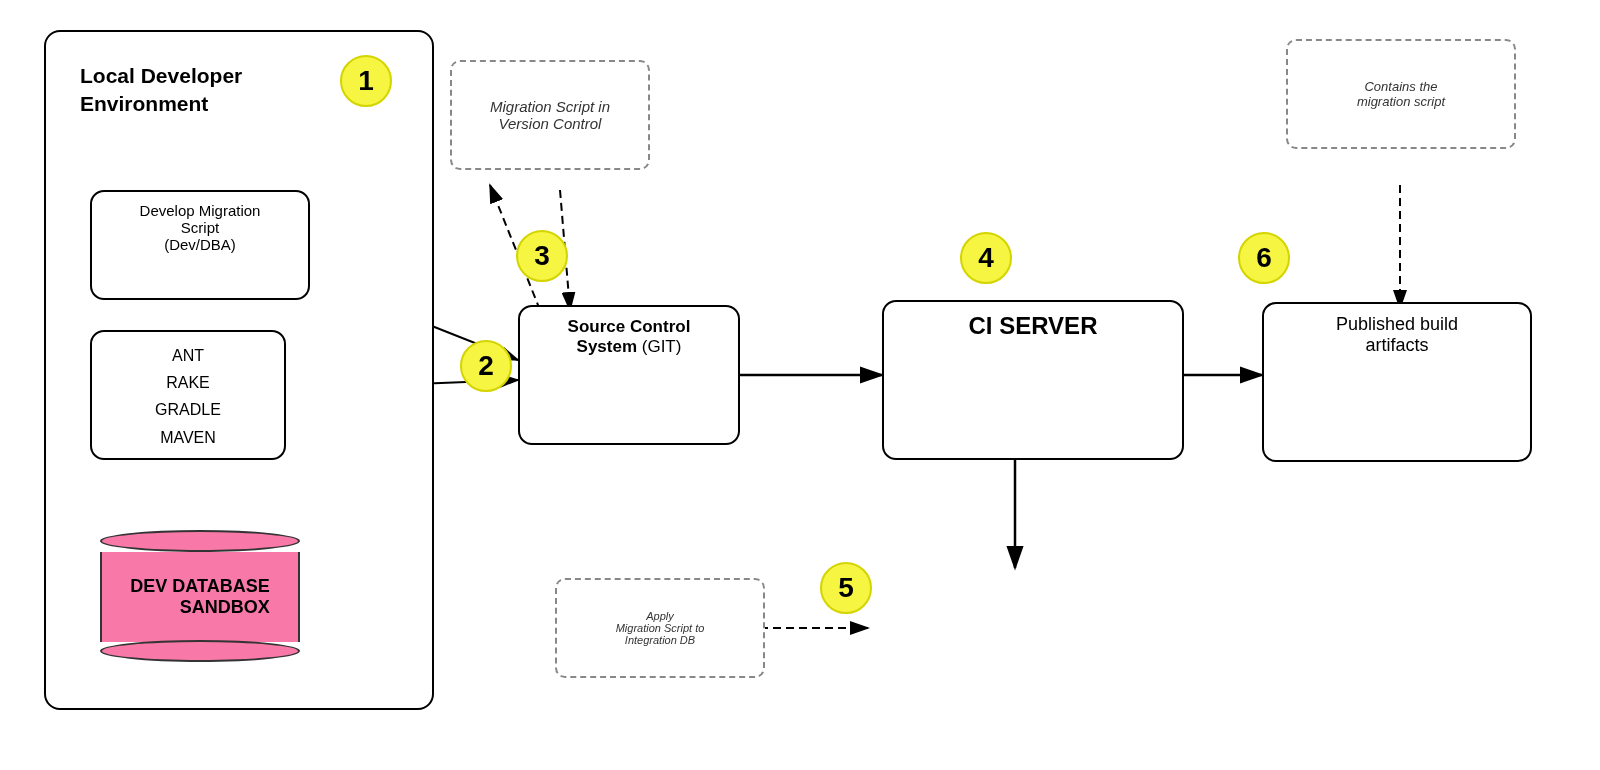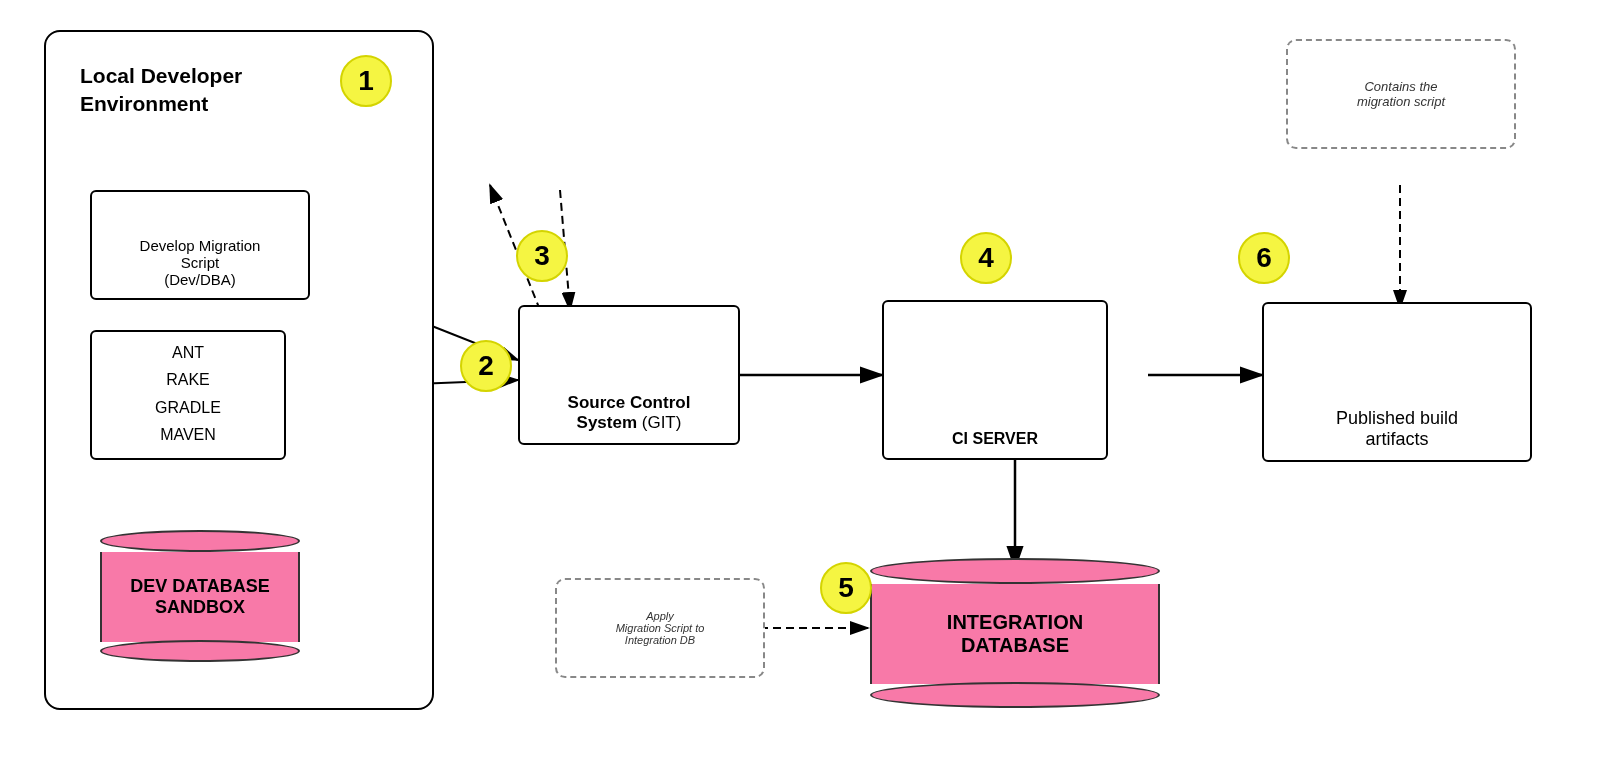--- a/index.html
+++ b/index.html
@@ -53,24 +53,24 @@
       font-size: 28px;
       font-weight: bold;
       color: #000;
       z-index: 10;
     }
 
     
     .box {
       position: absolute;
       border: 2px solid #000;
-      border-radius: 6px;
-      background: #fff;
-      display: flex;
-      align-items: flex-end;
+      border-radius: 14px;
+      background: #fff;
+      display: flex;
+      align-items: flex-start;
       justify-content: center;
       text-align: center;
       font-size: 16px;
       padding: 10px;
     }
     .box-bold {
       font-weight: bold;
       font-size: 18px;
     }
 
@@ -100,21 +100,21 @@
     .cylinder-body {
       width: 100%;
       background: #f879a8;
       border-left: 2.5px solid #333;
       border-right: 2.5px solid #333;
       display: flex;
       align-items: center;
       justify-content: center;
       font-weight: bold;
       font-size: 18px;
-      text-align: center;
+      text-align: right;
       color: #000;
     }
     .cylinder-top {
       width: 100%;
       height: 22px;
       background: #f879a8;
       border: 2.5px solid #333;
       border-radius: 50%;
       position: relative;
       z-index: 2;
@@ -202,54 +202,50 @@
     <div class="cylinder-body" style="height:90px; padding:8px;">
       <span>DEV DATABASE<br>SANDBOX</span>
     </div>
     <div class="cylinder-bottom"></div>
   </div>
 
   <div class="step-circle" style="left:460px; top:340px;">
     <span>2</span>
   </div>
 
+  <div class="box-dashed" style="left:450px; top:60px; width:200px; height:110px; font-size:15px;">
+    <span>Migration Script in<br>Version Control</span>
+  </div>
 
   <div class="step-circle" style="left:516px; top:230px;">
     <span>3</span>
   </div>
 
   <div class="box" style="left:518px; top:305px; width:222px; height:140px; font-size:17px;">
     <span>
       <strong>Source Control<br>System</strong><span> (GIT)</span>
     </span>
   </div>
 
   <div class="step-circle" style="left:960px; top:232px;">
     <span>4</span>
   </div>
 
-  <div class="box box-bold" style="left:882px; top:300px; width:226px; height:160px; font-size:16px; font-weight:bold;">
+  <div class="box box-bold" style="left:882px; top:300px; width:302px; height:160px; font-size:24px; font-weight:bold;">
     <span>CI SERVER</span>
   </div>
 
   <div class="step-circle" style="left:820px; top:562px;">
     <span>5</span>
   </div>
 
   <div class="box-dashed" style="left:555px; top:578px; width:210px; height:100px; font-size:11px;">
     <span>Apply<br>Migration Script to<br>Integration DB</span>
   </div>
 
-  <div class="cylinder" style="left:870px; top:558px; width:290px;">
-    <div class="cylinder-top" style="height:26px;"></div>
-    <div class="cylinder-body" style="height:100px; padding:8px; font-size:20px;">
-      <span>INTEGRATION<br>DATABASE</span>
-    </div>
-    <div class="cylinder-bottom" style="height:26px;"></div>
-  </div>
 
   <div class="step-circle" style="left:1238px; top:232px;">
     <span>6</span>
   </div>
 
   <div class="box-dashed" style="left:1286px; top:39px; width:230px; height:110px; font-size:13px;">
     <span>Contains the<br>migration script</span>
   </div>
 
   <div class="box" style="left:1262px; top:302px; width:270px; height:160px; font-size:18px;">

